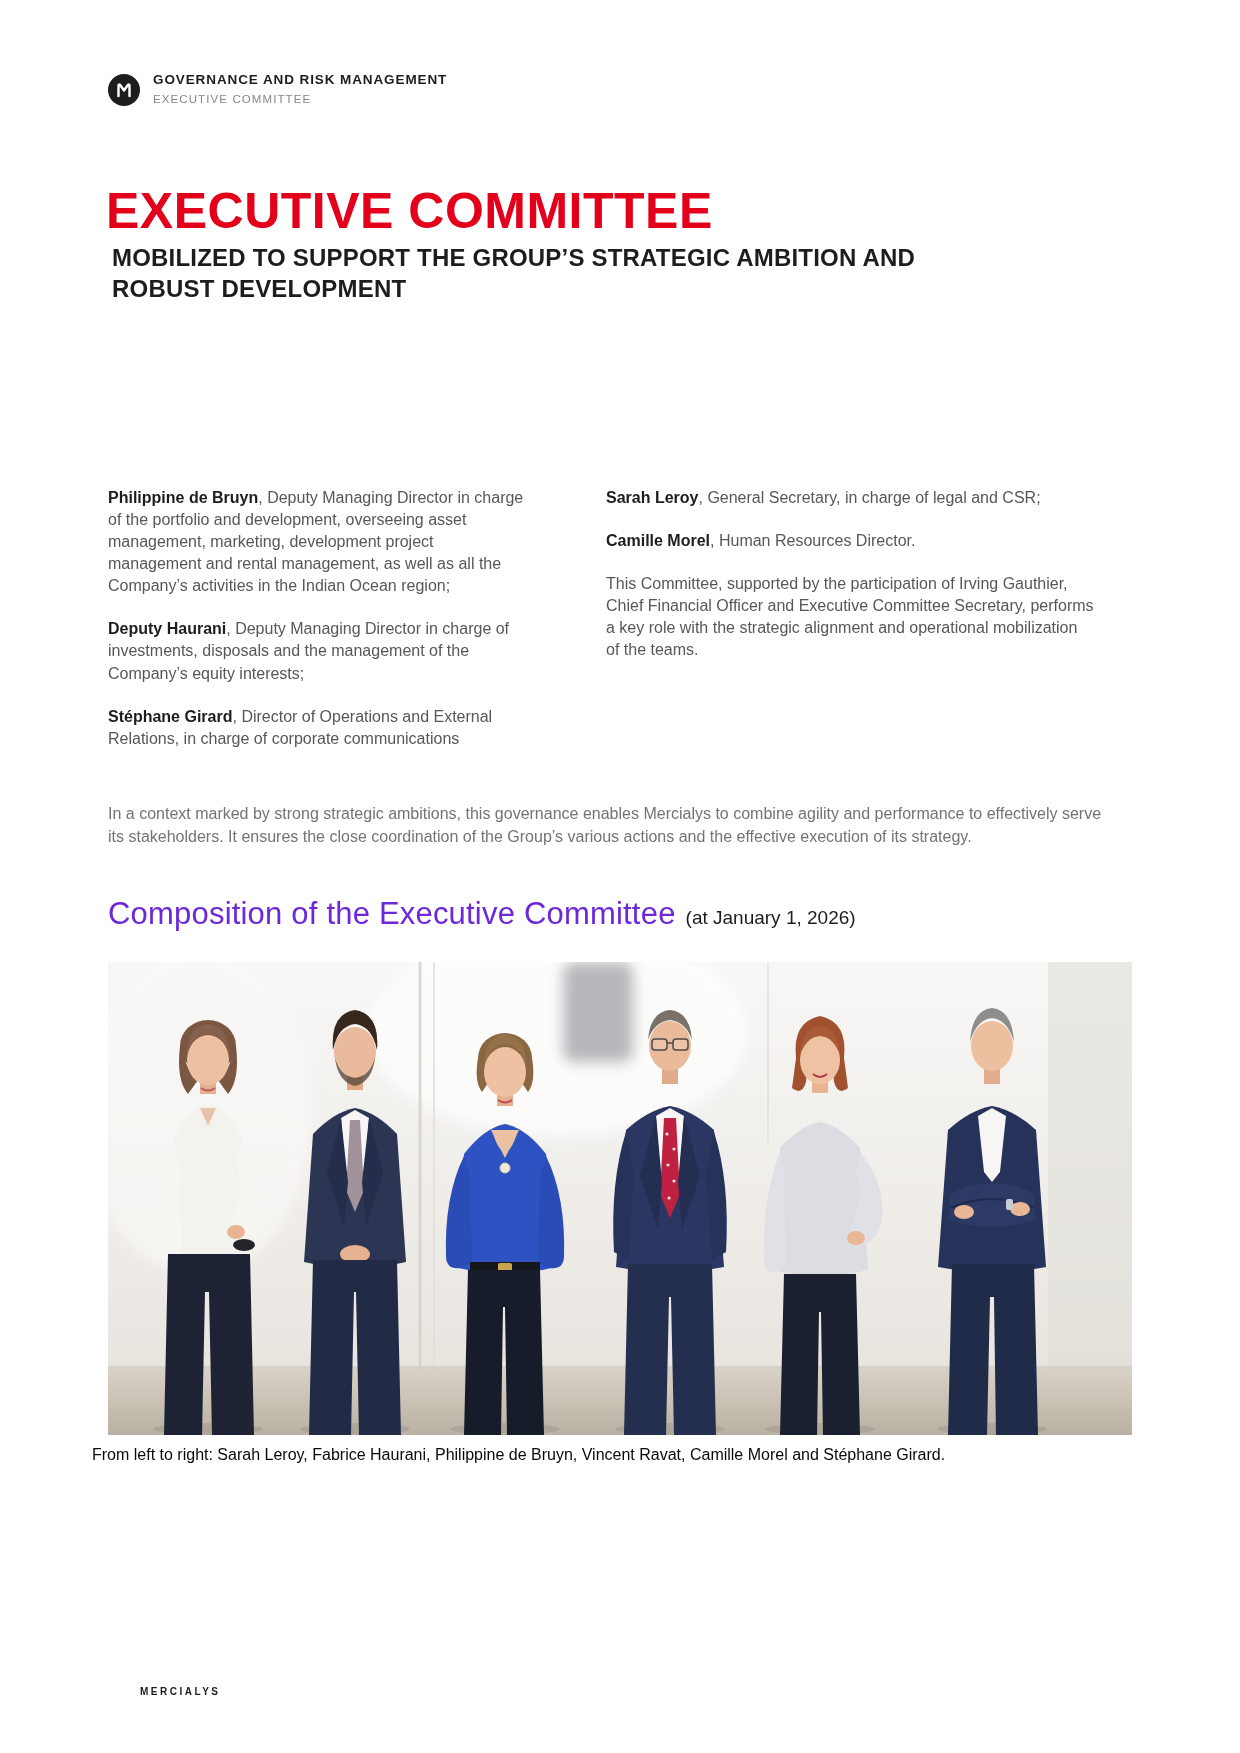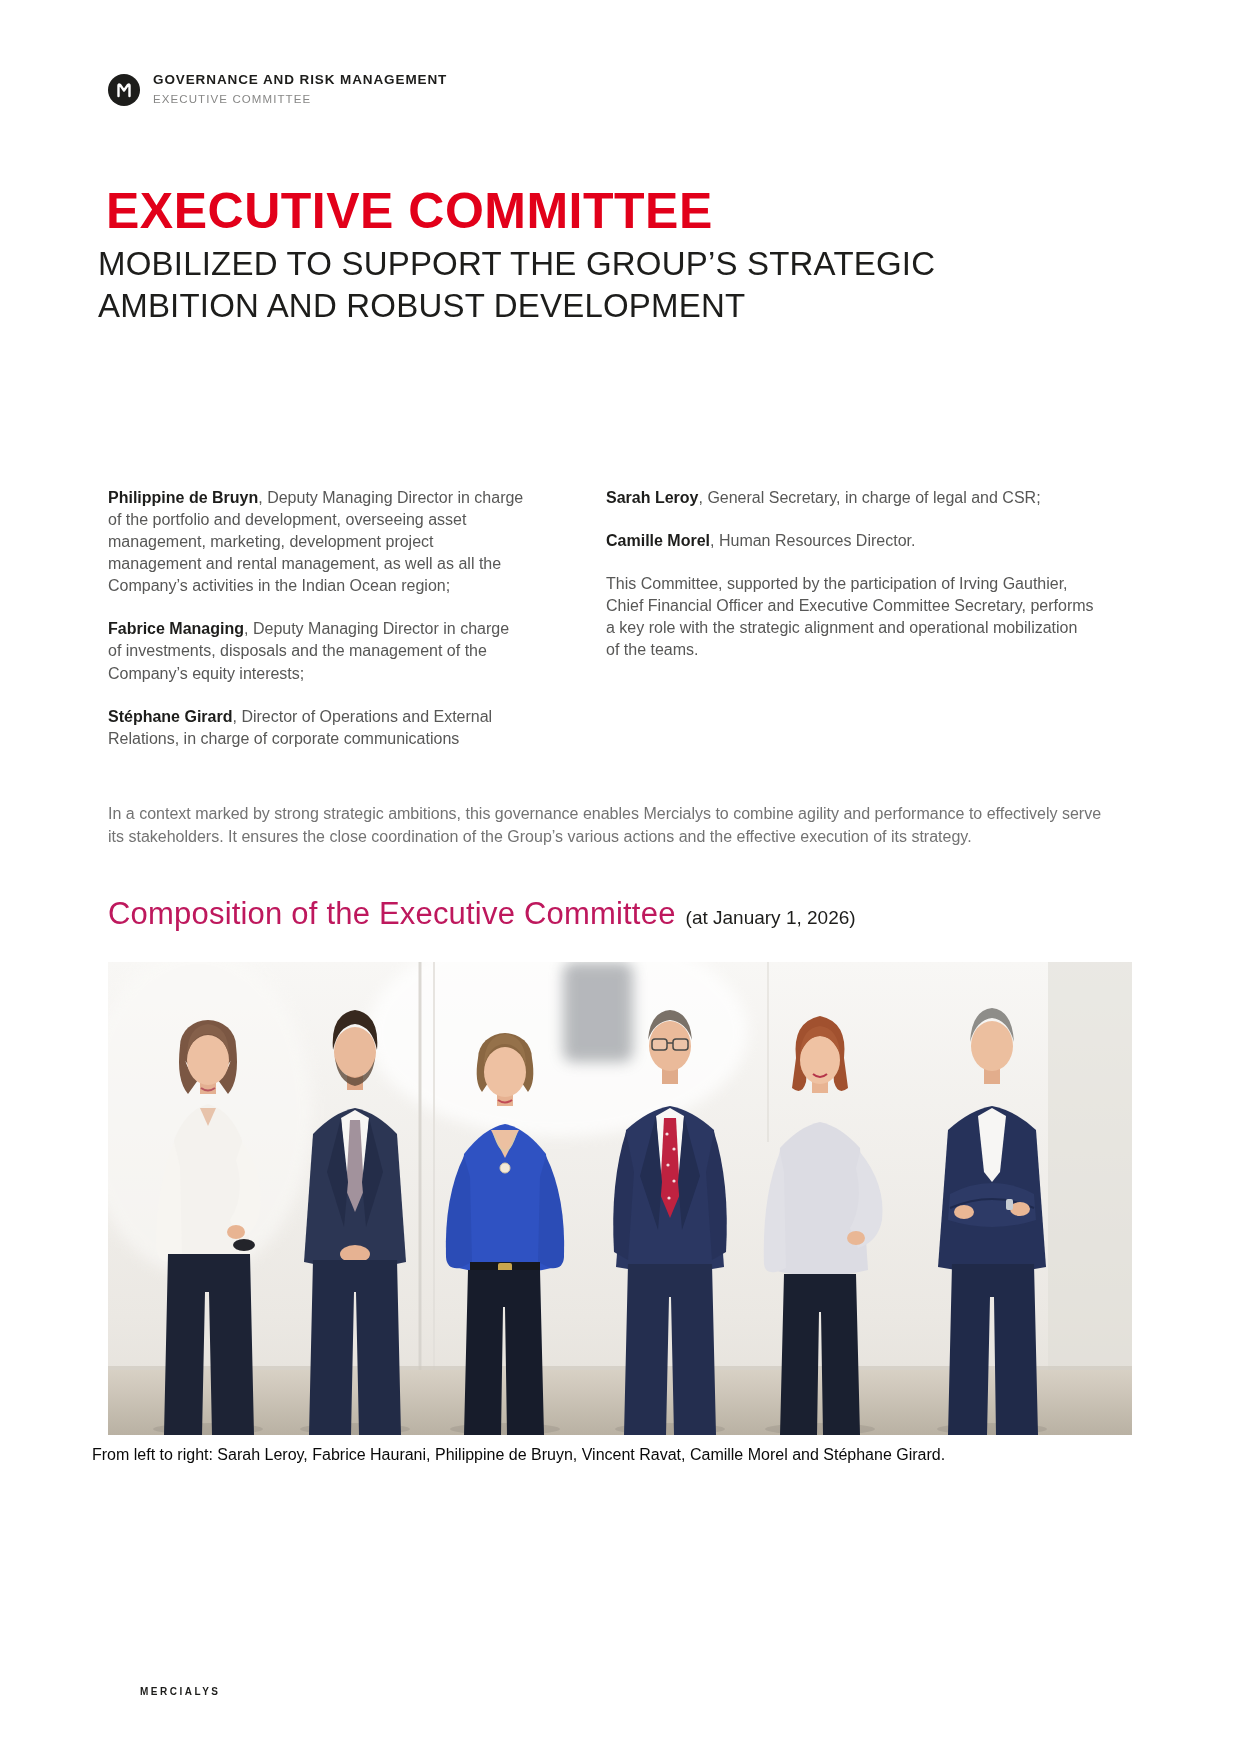--- a/index.html
+++ b/index.html
@@ -23,22 +23,22 @@
   .header-subsection{
     font-size:11.5px;color:#878786;letter-spacing:1.1px;margin-top:6px;
   }
 
   
   .main-title{
     left:106px;top:182px;
     font-size:50px;font-weight:bold;color:#e2001a;letter-spacing:.5px;
   }
   .main-subtitle{
-    left:98px;top:243px;width:870px;
-    font-size:33px;font-weight:400;color:#1d1d1b;line-height:1.28;letter-spacing:.2px;
+    left:112px;top:243px;width:870px;
+    font-size:24px;font-weight:700;color:#1d1d1b;line-height:1.28;letter-spacing:.2px;
   }
 
   .intro{
     left:108px;top:364px;width:908px;
     font-size:18.5px;line-height:1.45;color:#3d3d3b;
   }
 
   
   .columns{left:108px;top:487px;width:1024px;display:flex;}
   .col-left{width:418px;margin-right:80px;}
@@ -47,21 +47,21 @@
   .bio.narrow{width:432px;}
   .pname{font-weight:bold;color:#1d1d1b;}
 
   .closing{
     left:108px;top:802px;width:1000px;
     font-size:16px;line-height:1.45;color:#737373;
   }
 
   .comp-heading{left:108px;top:896px;white-space:nowrap;}
   .comp-heading .red{
-    font-size:31px;color:#be185d;font-weight:400;letter-spacing:.2px;
+    font-size:31px;color:#6d28d9;font-weight:400;letter-spacing:.2px;
   }
   .comp-heading .note{
     font-size:19px;color:#1d1d1b;margin-left:10px;
   }
 
   .photo-wrap{left:108px;top:962px;width:1024px;height:473px;background:#eceae6;}
   .photo-wrap svg{display:block;}
 
   .photo-caption{
     left:92px;top:1445px;width:1000px;
@@ -89,21 +89,21 @@
     </div>
   </div>
 
   <h1 class="abs main-title" style="margin:0">EXECUTIVE COMMITTEE</h1>
   <h2 class="abs main-subtitle" style="margin:0">MOBILIZED TO SUPPORT THE GROUP’S STRATEGIC AMBITION AND ROBUST DEVELOPMENT</h2>
 
 
   <div class="abs columns">
     <div class="col-left">
       <p class="bio"><b class="pname">Philippine de Bruyn</b><span>, Deputy Managing Director in charge of the portfolio and development, overseeing asset management, marketing, development project management and rental management, as well as all the Company’s activities in the Indian Ocean region;</span></p>
-      <p class="bio"><b class="pname">Fabrice Managing</b><span>, Deputy Managing Director in charge of investments, disposals and the management of the Company’s equity interests;</span></p>
+      <p class="bio"><b class="pname">Deputy Haurani</b><span>, Deputy Managing Director in charge of investments, disposals and the management of the Company’s equity interests;</span></p>
       <p class="bio"><b class="pname">Stéphane Girard</b><span>, Director of Operations and External Relations, in charge of corporate communications</span></p>
     </div>
     <div class="col-right">
       <p class="bio"><b class="pname">Sarah Leroy</b><span>, General Secretary, in charge of legal and CSR;</span></p>
       <p class="bio"><b class="pname">Camille Morel</b><span>, Human Resources Director.</span></p>
       <p class="bio"><b class="pname"></b><span>This Committee, supported by the participation of Irving Gauthier, Chief Financial Officer and Executive Committee Secretary, performs a key role with the strategic alignment and operational mobilization of the teams.</span></p>
     </div>
   </div>
 
   <p class="abs closing" style="margin:0">In a context marked by strong strategic ambitions, this governance enables Mercialys to combine agility and performance to effectively serve its stakeholders. It ensures the close coordination of the Group’s various actions and the effective execution of its strategy.</p>

